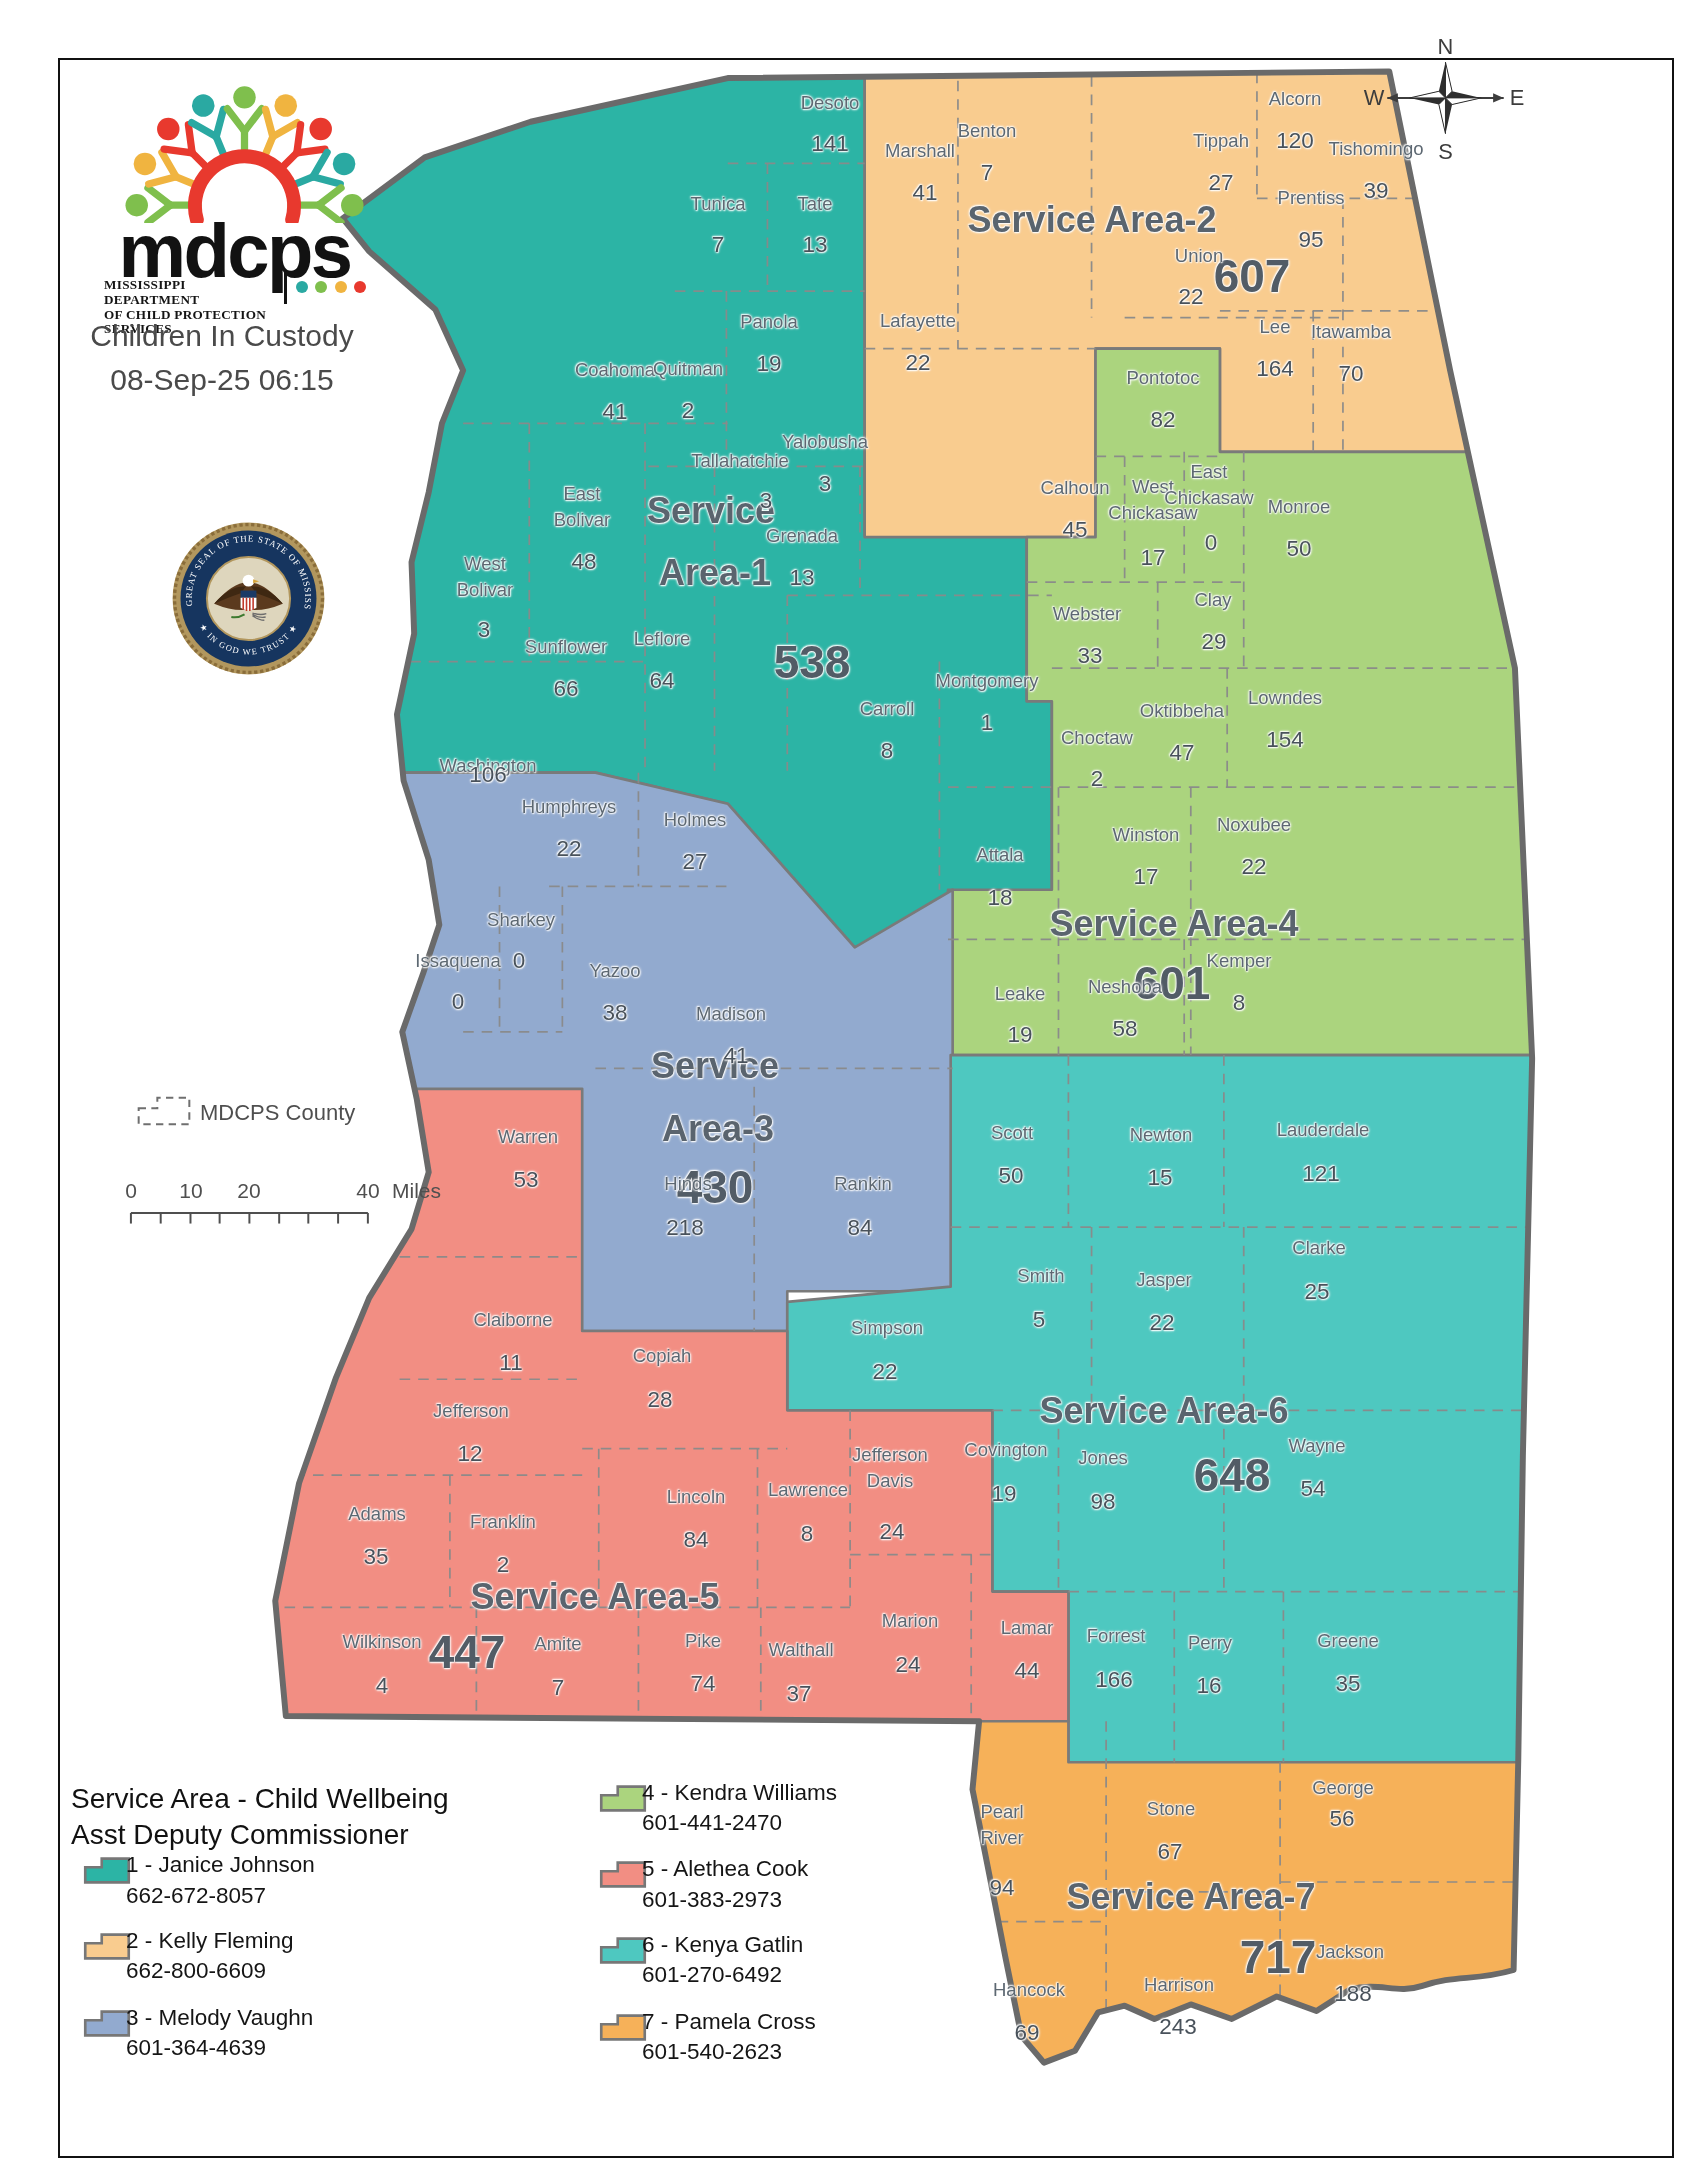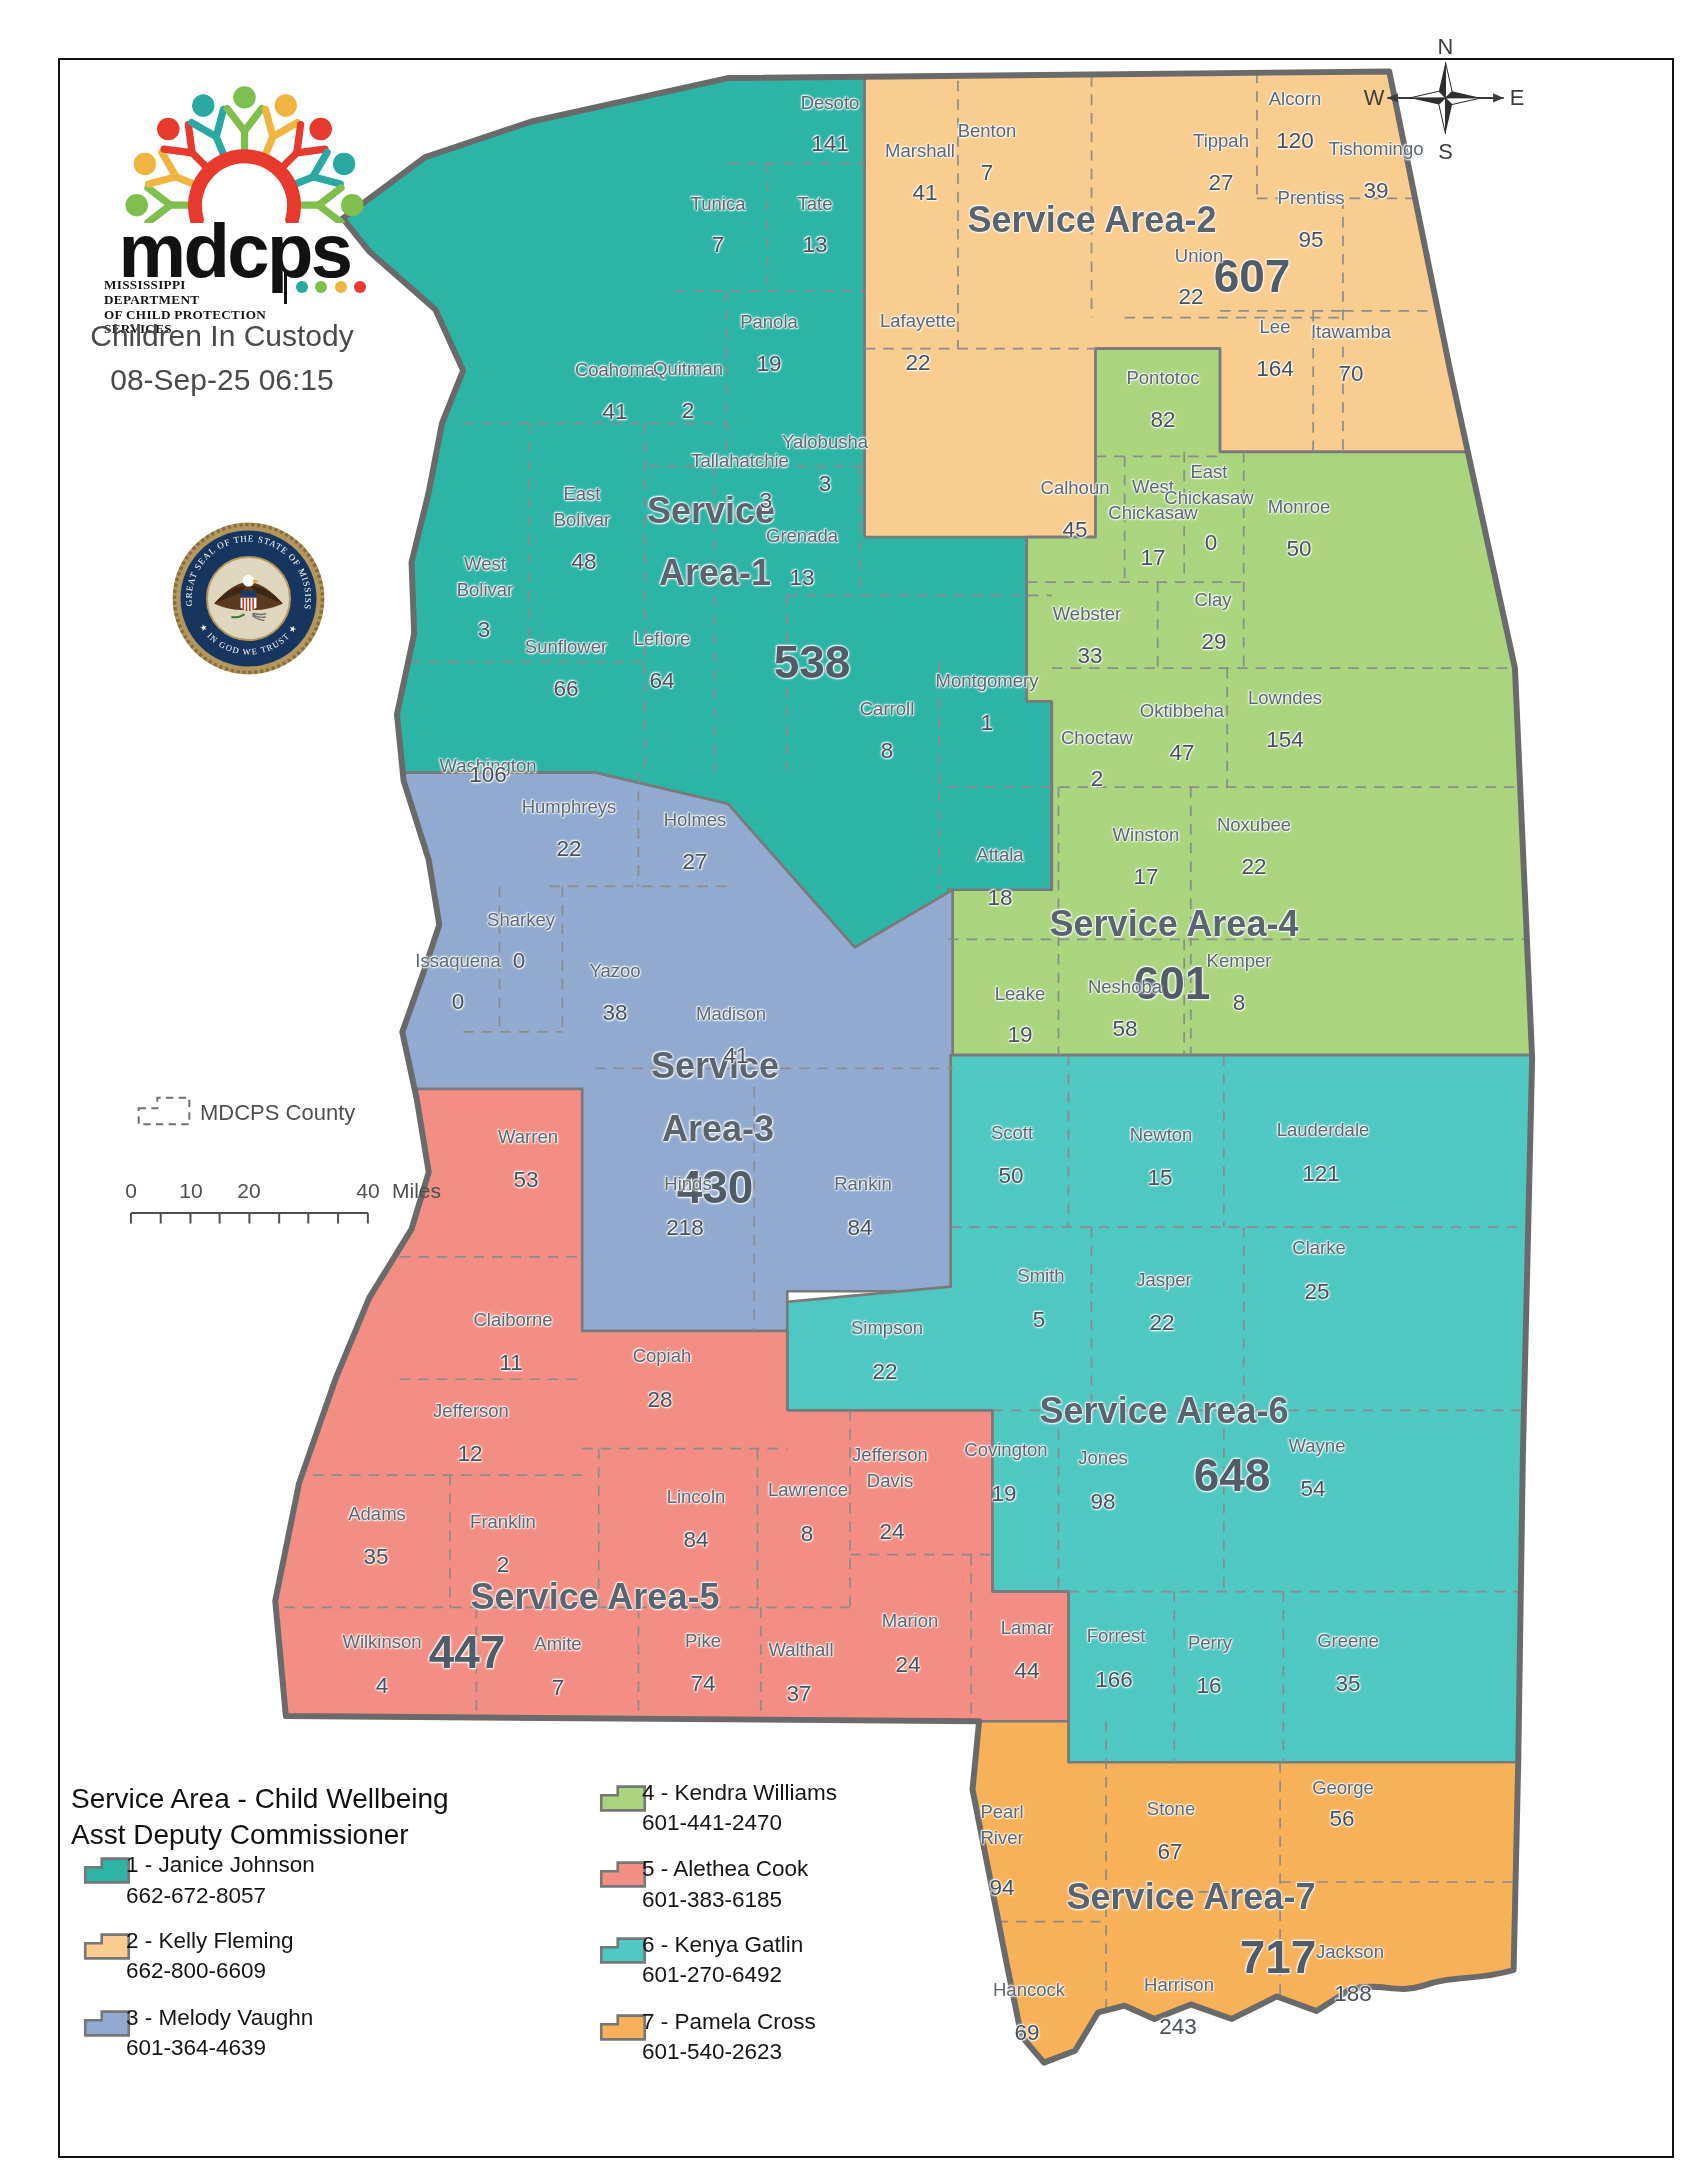--- a/index.html
+++ b/index.html
@@ -518,21 +518,21 @@
       <div class="li-phone" style="left: 126px; top: 2035px;">601-364-4639</div>
       <svg class="li-swatch" width="48" height="29" style="left: 599px; top: 1784px;" viewBox="0 0 72 44">
         <polygon points="3,17 28,17 28,4 69,4 69,40 3,40" fill="#ABD47E" stroke="#777" stroke-width="4"></polygon>
       </svg>
       <div class="li-name" style="left: 642px; top: 1780px;">4 - Kendra Williams</div>
       <div class="li-phone" style="left: 642px; top: 1810px;">601-441-2470</div>
       <svg class="li-swatch" width="48" height="29" style="left: 599px; top: 1860px;" viewBox="0 0 72 44">
         <polygon points="3,17 28,17 28,4 69,4 69,40 3,40" fill="#F28E83" stroke="#777" stroke-width="4"></polygon>
       </svg>
       <div class="li-name" style="left: 642px; top: 1856px;">5 - Alethea Cook</div>
-      <div class="li-phone" style="left: 642px; top: 1887px;">601-383-6185</div>
+      <div class="li-phone" style="left: 642px; top: 1887px;">601-383-2973</div>
       <svg class="li-swatch" width="48" height="29" style="left: 599px; top: 1936px;" viewBox="0 0 72 44">
         <polygon points="3,17 28,17 28,4 69,4 69,40 3,40" fill="#4EC8C0" stroke="#777" stroke-width="4"></polygon>
       </svg>
       <div class="li-name" style="left: 642px; top: 1932px;">6 - Kenya Gatlin</div>
       <div class="li-phone" style="left: 642px; top: 1962px;">601-270-6492</div>
       <svg class="li-swatch" width="48" height="29" style="left: 599px; top: 2013px;" viewBox="0 0 72 44">
         <polygon points="3,17 28,17 28,4 69,4 69,40 3,40" fill="#F6B159" stroke="#777" stroke-width="4"></polygon>
       </svg>
       <div class="li-name" style="left: 642px; top: 2009px;">7 - Pamela Cross</div>
       <div class="li-phone" style="left: 642px; top: 2039px;">601-540-2623</div>

